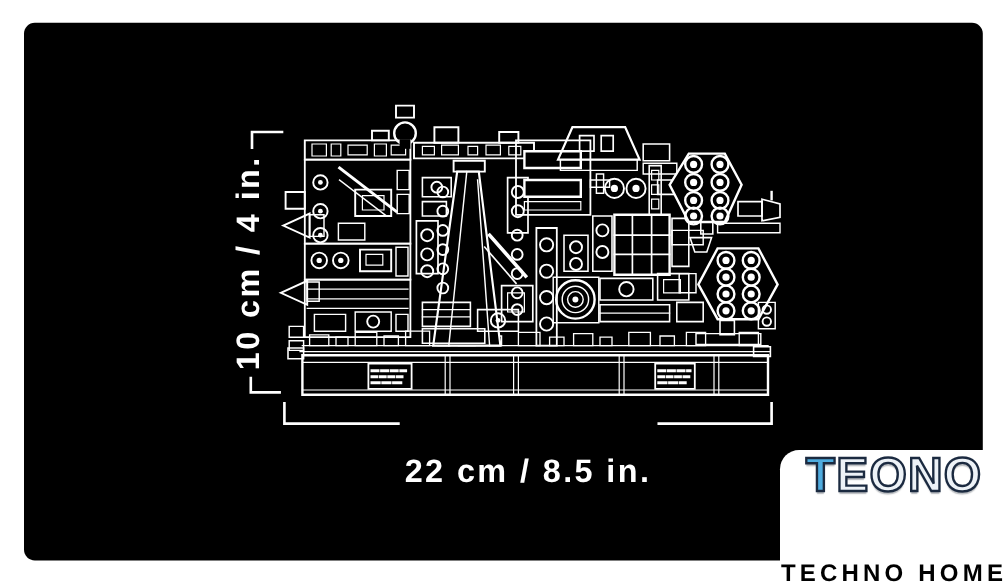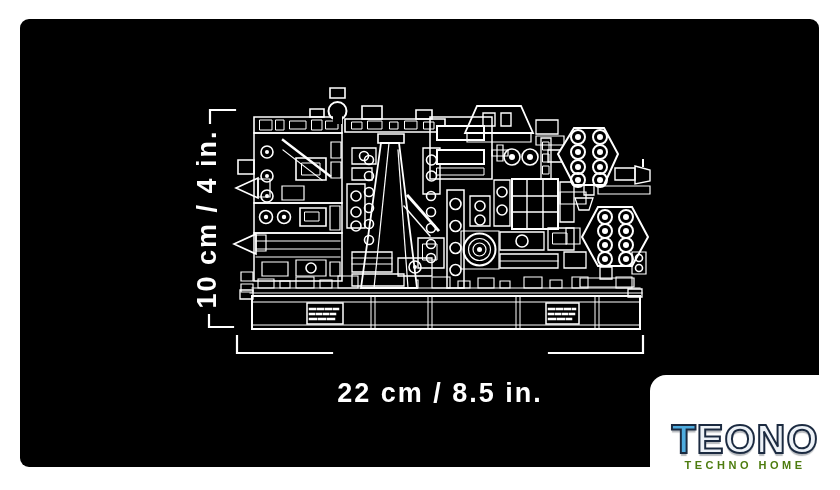--- a/index.html
+++ b/index.html
@@ -21,39 +21,39 @@
   .dim-v{
     left:47px;top:203px;width:320px;height:32px;line-height:32px;
     transform:rotate(-90deg);transform-origin:center;
   }
   .dim-h{
     left:290px;top:336px;width:300px;height:30px;line-height:30px;margin-top:42px;
   }
   .logo-panel{
     position:absolute;left:650px;top:375px;right:0;bottom:0;
     background:#ffffff;border-top-left-radius:16px;
-    display:flex;flex-direction:column;align-items:center;justify-content:center;
-    padding-top:25px;box-sizing:border-box;
+    display:flex;flex-direction:column;align-items:center;justify-content:space-between;
+    padding-top:2px;box-sizing:border-box;
   }
   .brand{
     font-size:40px;font-weight:bold;line-height:38px;letter-spacing:1px;
     white-space:nowrap;
     text-shadow:0 3px 1px rgba(15,25,40,0.30);
   }
   .brand .first{
     color:#4facdf;
     -webkit-text-stroke:2px #1b2a40;
   }
   .brand .rest{
     color:#edf2f7;
     -webkit-text-stroke:2px #1b2a40;
   }
   .tagline{
-    margin-top:1px;font-size:11px;font-weight:bold;letter-spacing:3.5px;
-    color:#4d7c0f;white-space:nowrap;
+    margin-top:1px;font-size:20px;font-weight:bold;letter-spacing:3.5px;
+    color:#000000;white-space:nowrap;
   }
 </style>
 </head>
 <body>
 
 <div class="stage">
   <div class="canvas"></div>
 
   <svg class="art" viewBox="0 0 840 490" fill="none" stroke="#ffffff" stroke-width="1.6" stroke-linecap="square">
 

